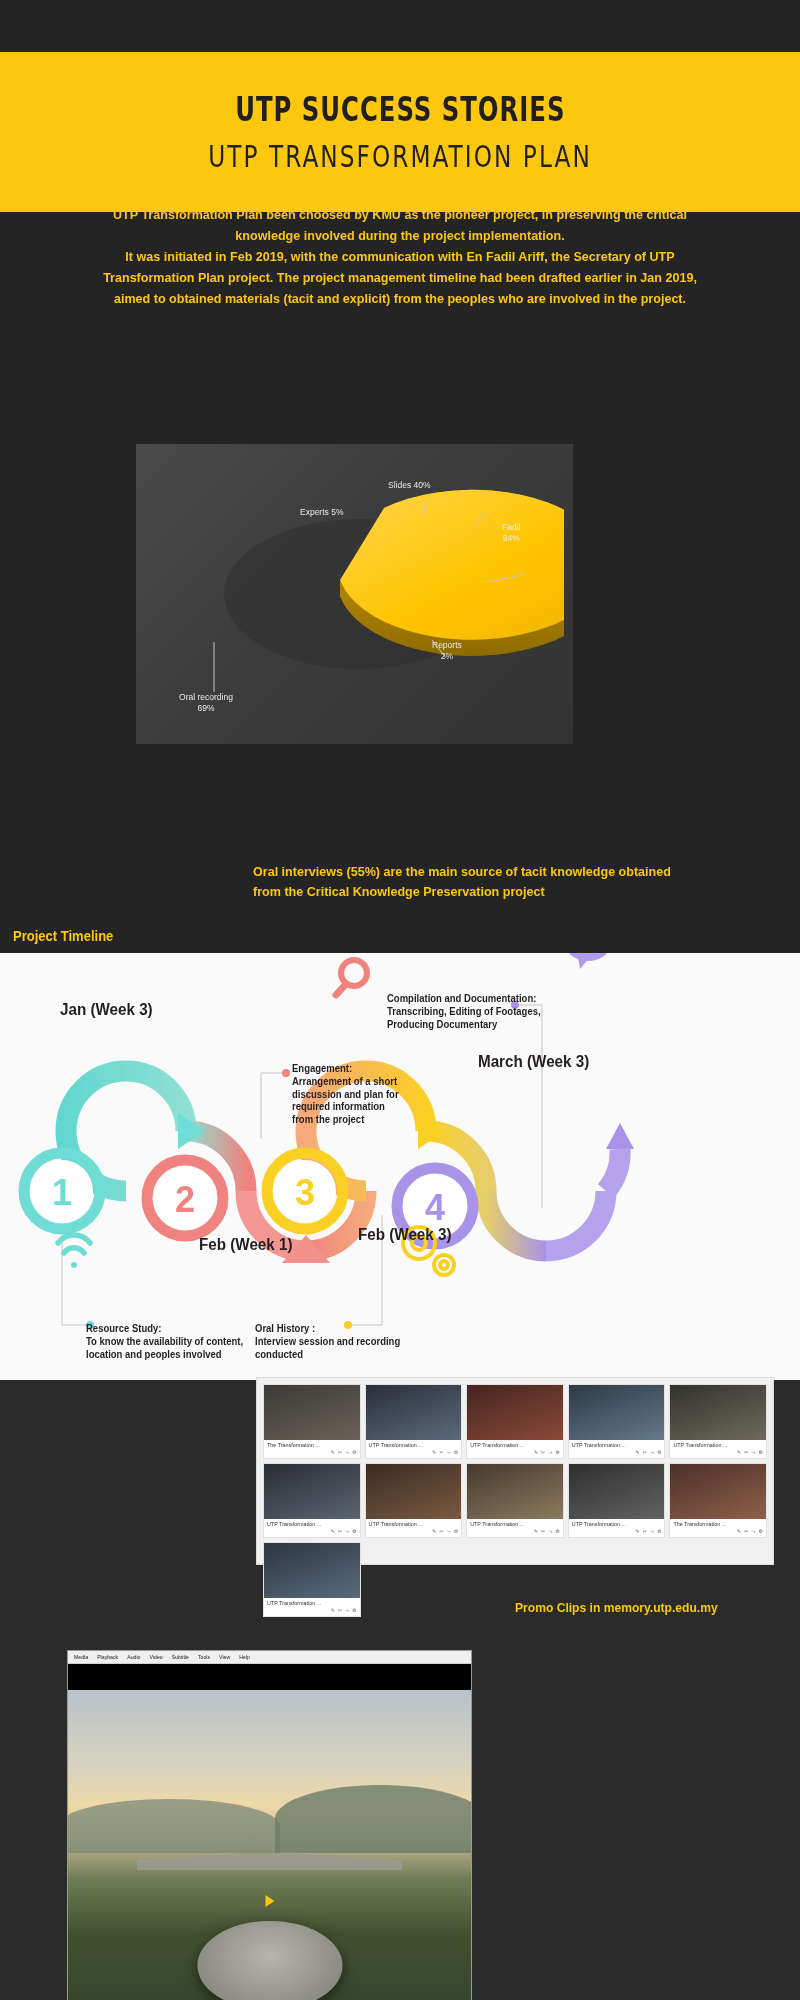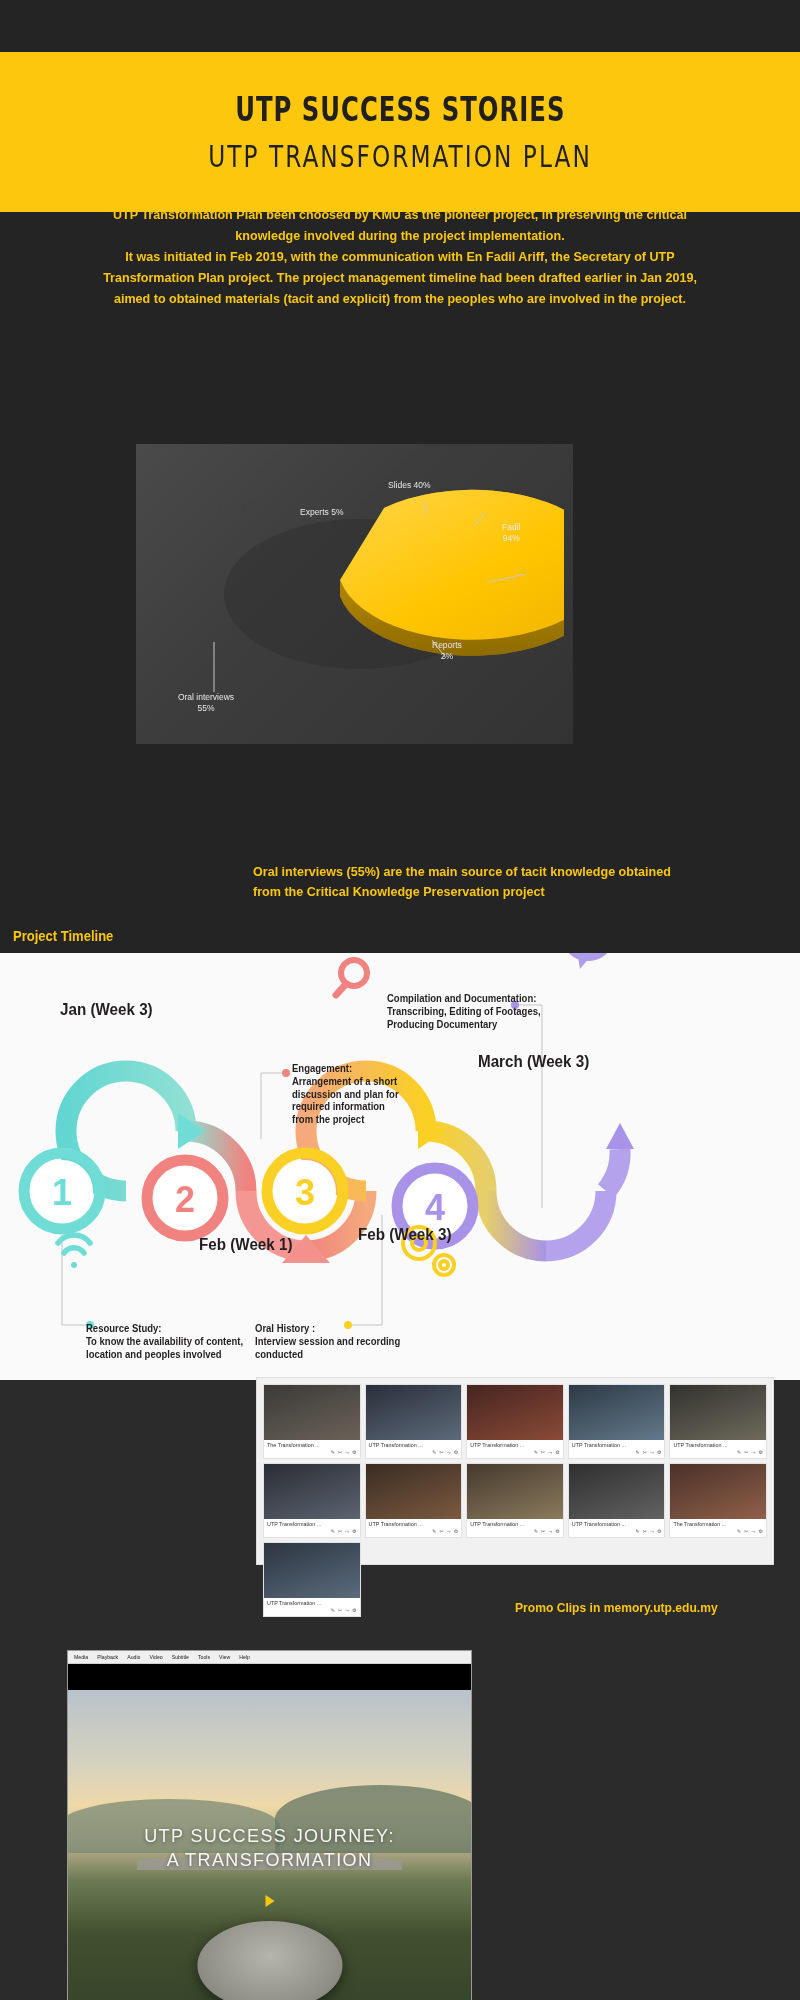--- a/index.html
+++ b/index.html
@@ -227,22 +227,22 @@
       <div class="slice-label" style="left:252px; top:36px;">Slides 40%</div>
       <div class="slice-label" style="left:366px; top:78px; text-align:center;">
         <span>Fadil</span><br>
         <span>94%</span>
       </div>
       <div class="slice-label" style="left:296px; top:196px; text-align:center;">
         <span>Reports</span><br>
         <span>2%</span>
       </div>
       <div class="slice-label" style="left:12px; top:248px; text-align:center; width:116px;">
-        <span>Oral interviews</span><br>
-        <span>55%</span>
+        <span>Oral recording</span><br>
+        <span>69%</span>
       </div>
     </div>
   </div>
 
   <div class="pie-caption">
     <div>Oral interviews (55%) are the main source of tacit knowledge obtained</div>
     <div>from the Critical Knowledge Preservation project</div>
   </div>
 
   <div class="timeline-heading">Project Timeline</div>
@@ -508,23 +508,19 @@
         <span>View</span>
         <span>Help</span>
       </div>
     <div class="player-stage">
       <div class="video-img">
         <div class="sky"></div>
         <div class="hill-l"></div>
         <div class="hill-r"></div>
         <div class="road"></div>
         <div class="campus"></div>
-        <div class="vtext">
-          <div class="l1">UTP SUCCESS JOURNEY:</div>
-          <div class="l2">A TRANSFORMATION</div>
-        </div>
         <div class="play-tri"></div>
       </div>
     </div>
 
   </div>
 
 </div>
 
 </body></html>

